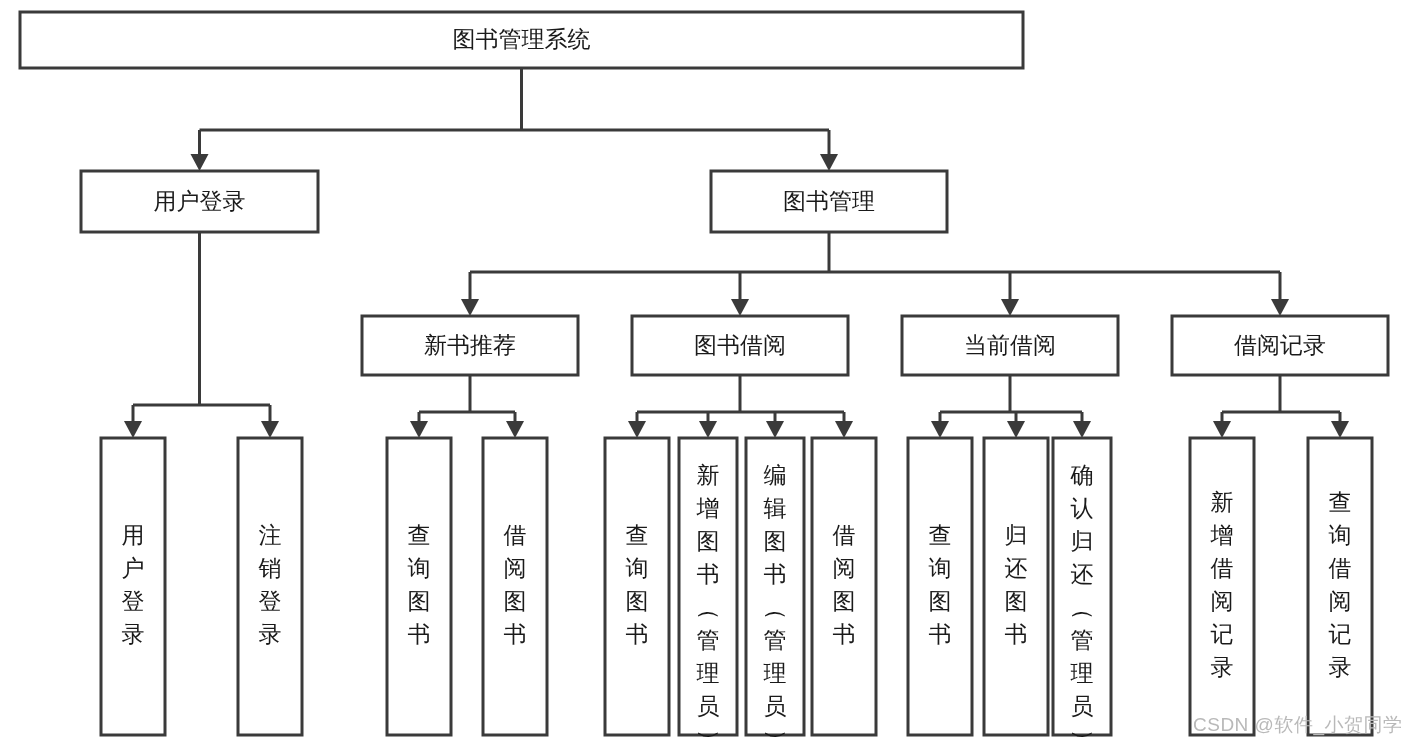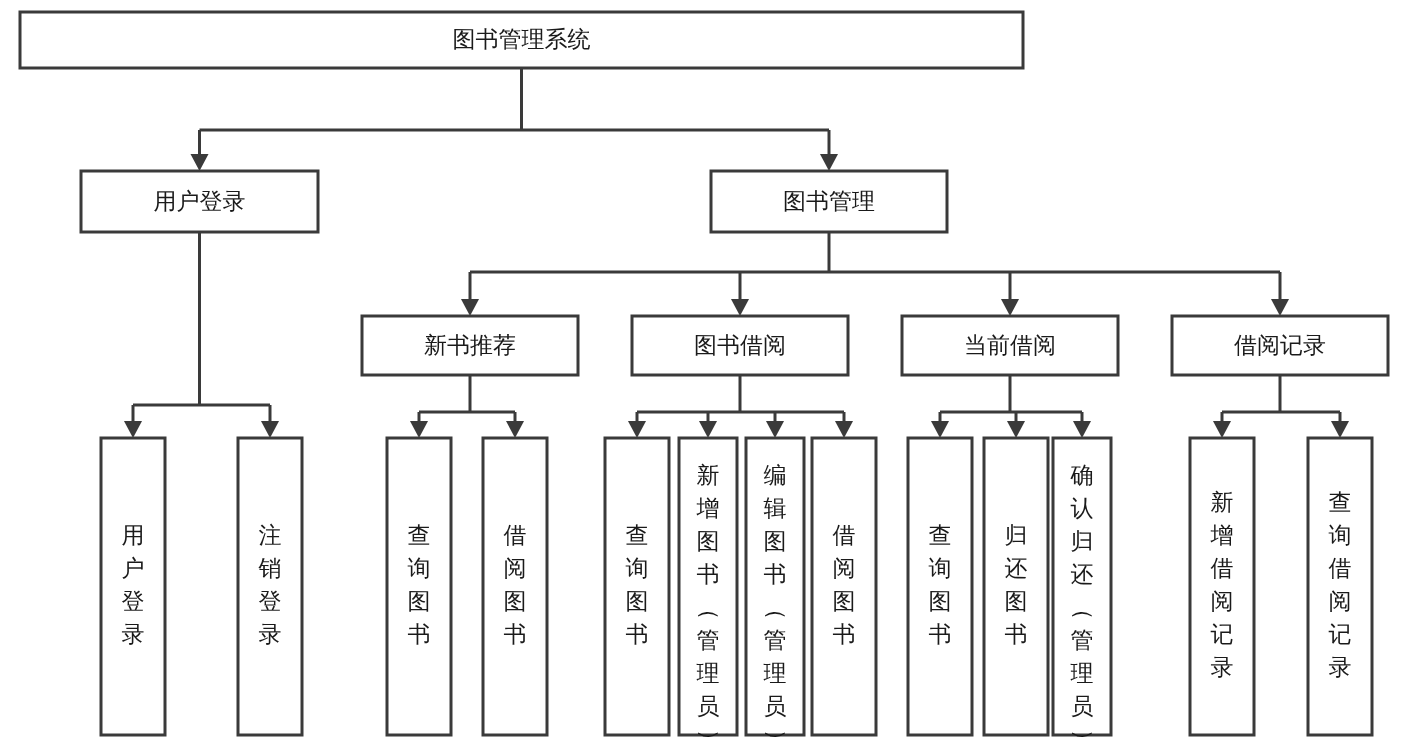--- a/index.html
+++ b/index.html
@@ -262,13 +262,14 @@
           <rect x="1308" y="438" width="64" height="297" class="node-rect"></rect>
           <text x="1340" y="504" class="node-label-v">查</text>
           <text x="1340" y="537" class="node-label-v">询</text>
           <text x="1340" y="570" class="node-label-v">借</text>
           <text x="1340" y="603" class="node-label-v">阅</text>
           <text x="1340" y="636" class="node-label-v">记</text>
           <text x="1340" y="669" class="node-label-v">录</text>
         </g>
       </g>
   </svg>
+  <div class="watermark-text">CSDN @软件_小贺同学</div>
 </div>
 
 </body></html>

